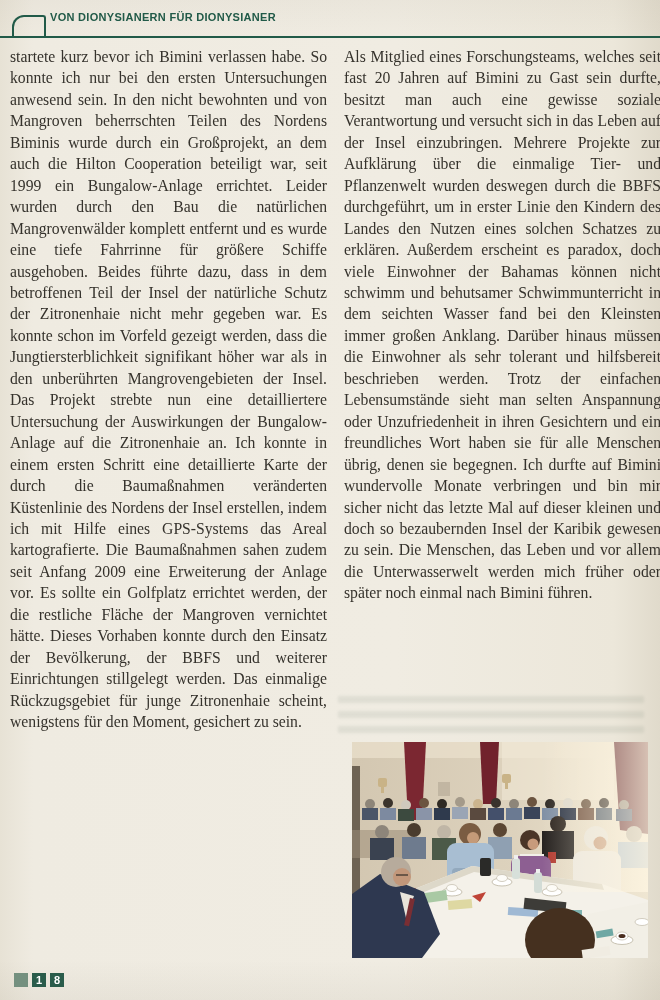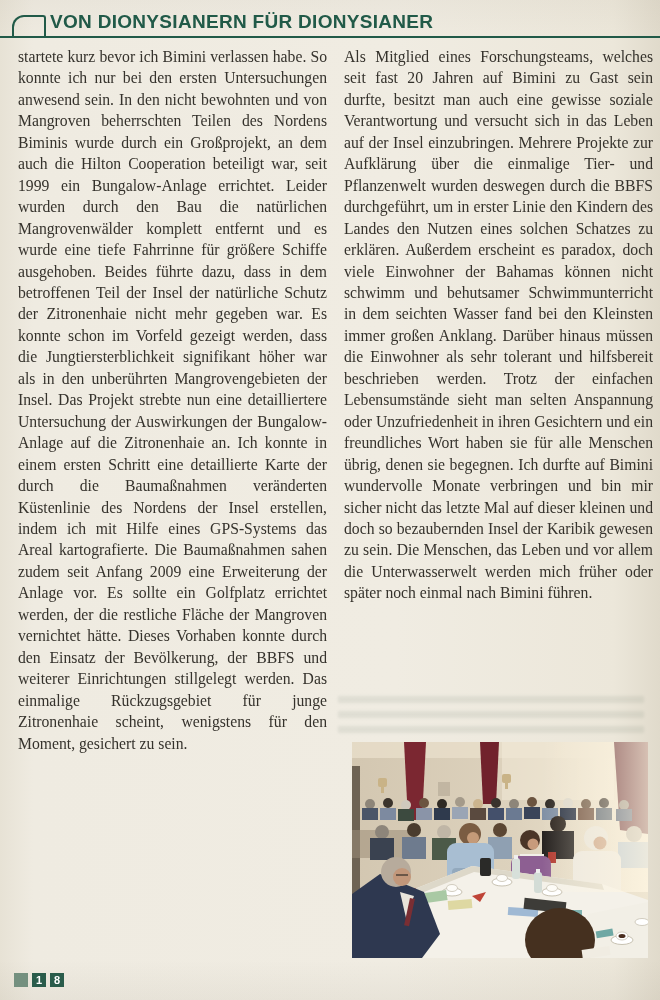--- a/index.html
+++ b/index.html
@@ -16,33 +16,33 @@
 
   
   .header-tab{
     position:absolute;left:12px;top:15px;width:30px;height:20px;
     border:2px solid #215a48;border-bottom:none;
     border-radius:12px 3px 0 0;
   }
   .header-title{
     position:absolute;left:50px;top:11px;
     font-family:"Liberation Sans",sans-serif;font-weight:bold;
-    font-size:19px;letter-spacing:.3px;color:#215a48;white-space:nowrap;
+    font-size:11px;letter-spacing:.3px;color:#215a48;white-space:nowrap;
   }
   .header-rule{position:absolute;left:0;top:36px;width:660px;height:2px;background:#215a48;}
 
   
   .col{
     position:absolute;top:46px;width:317px;
     font-size:15.7px;line-height:21.45px;color:#35322c;
     text-align:justify;
   }
-  .col p{margin:0 0 21px 8px;}
+  .col p{margin:0 0 21px 0;}
   .col-left{left:10px;}
-  .col-right{left:336px;}
+  .col-right{left:344px;}
 
   
   .bleed{
     position:absolute;left:338px;top:696px;width:306px;height:44px;
     opacity:.11;filter:blur(1.4px);
     background:repeating-linear-gradient(180deg,
       #5c6e60 0 7px, transparent 7px 15px);
   }
 
   

